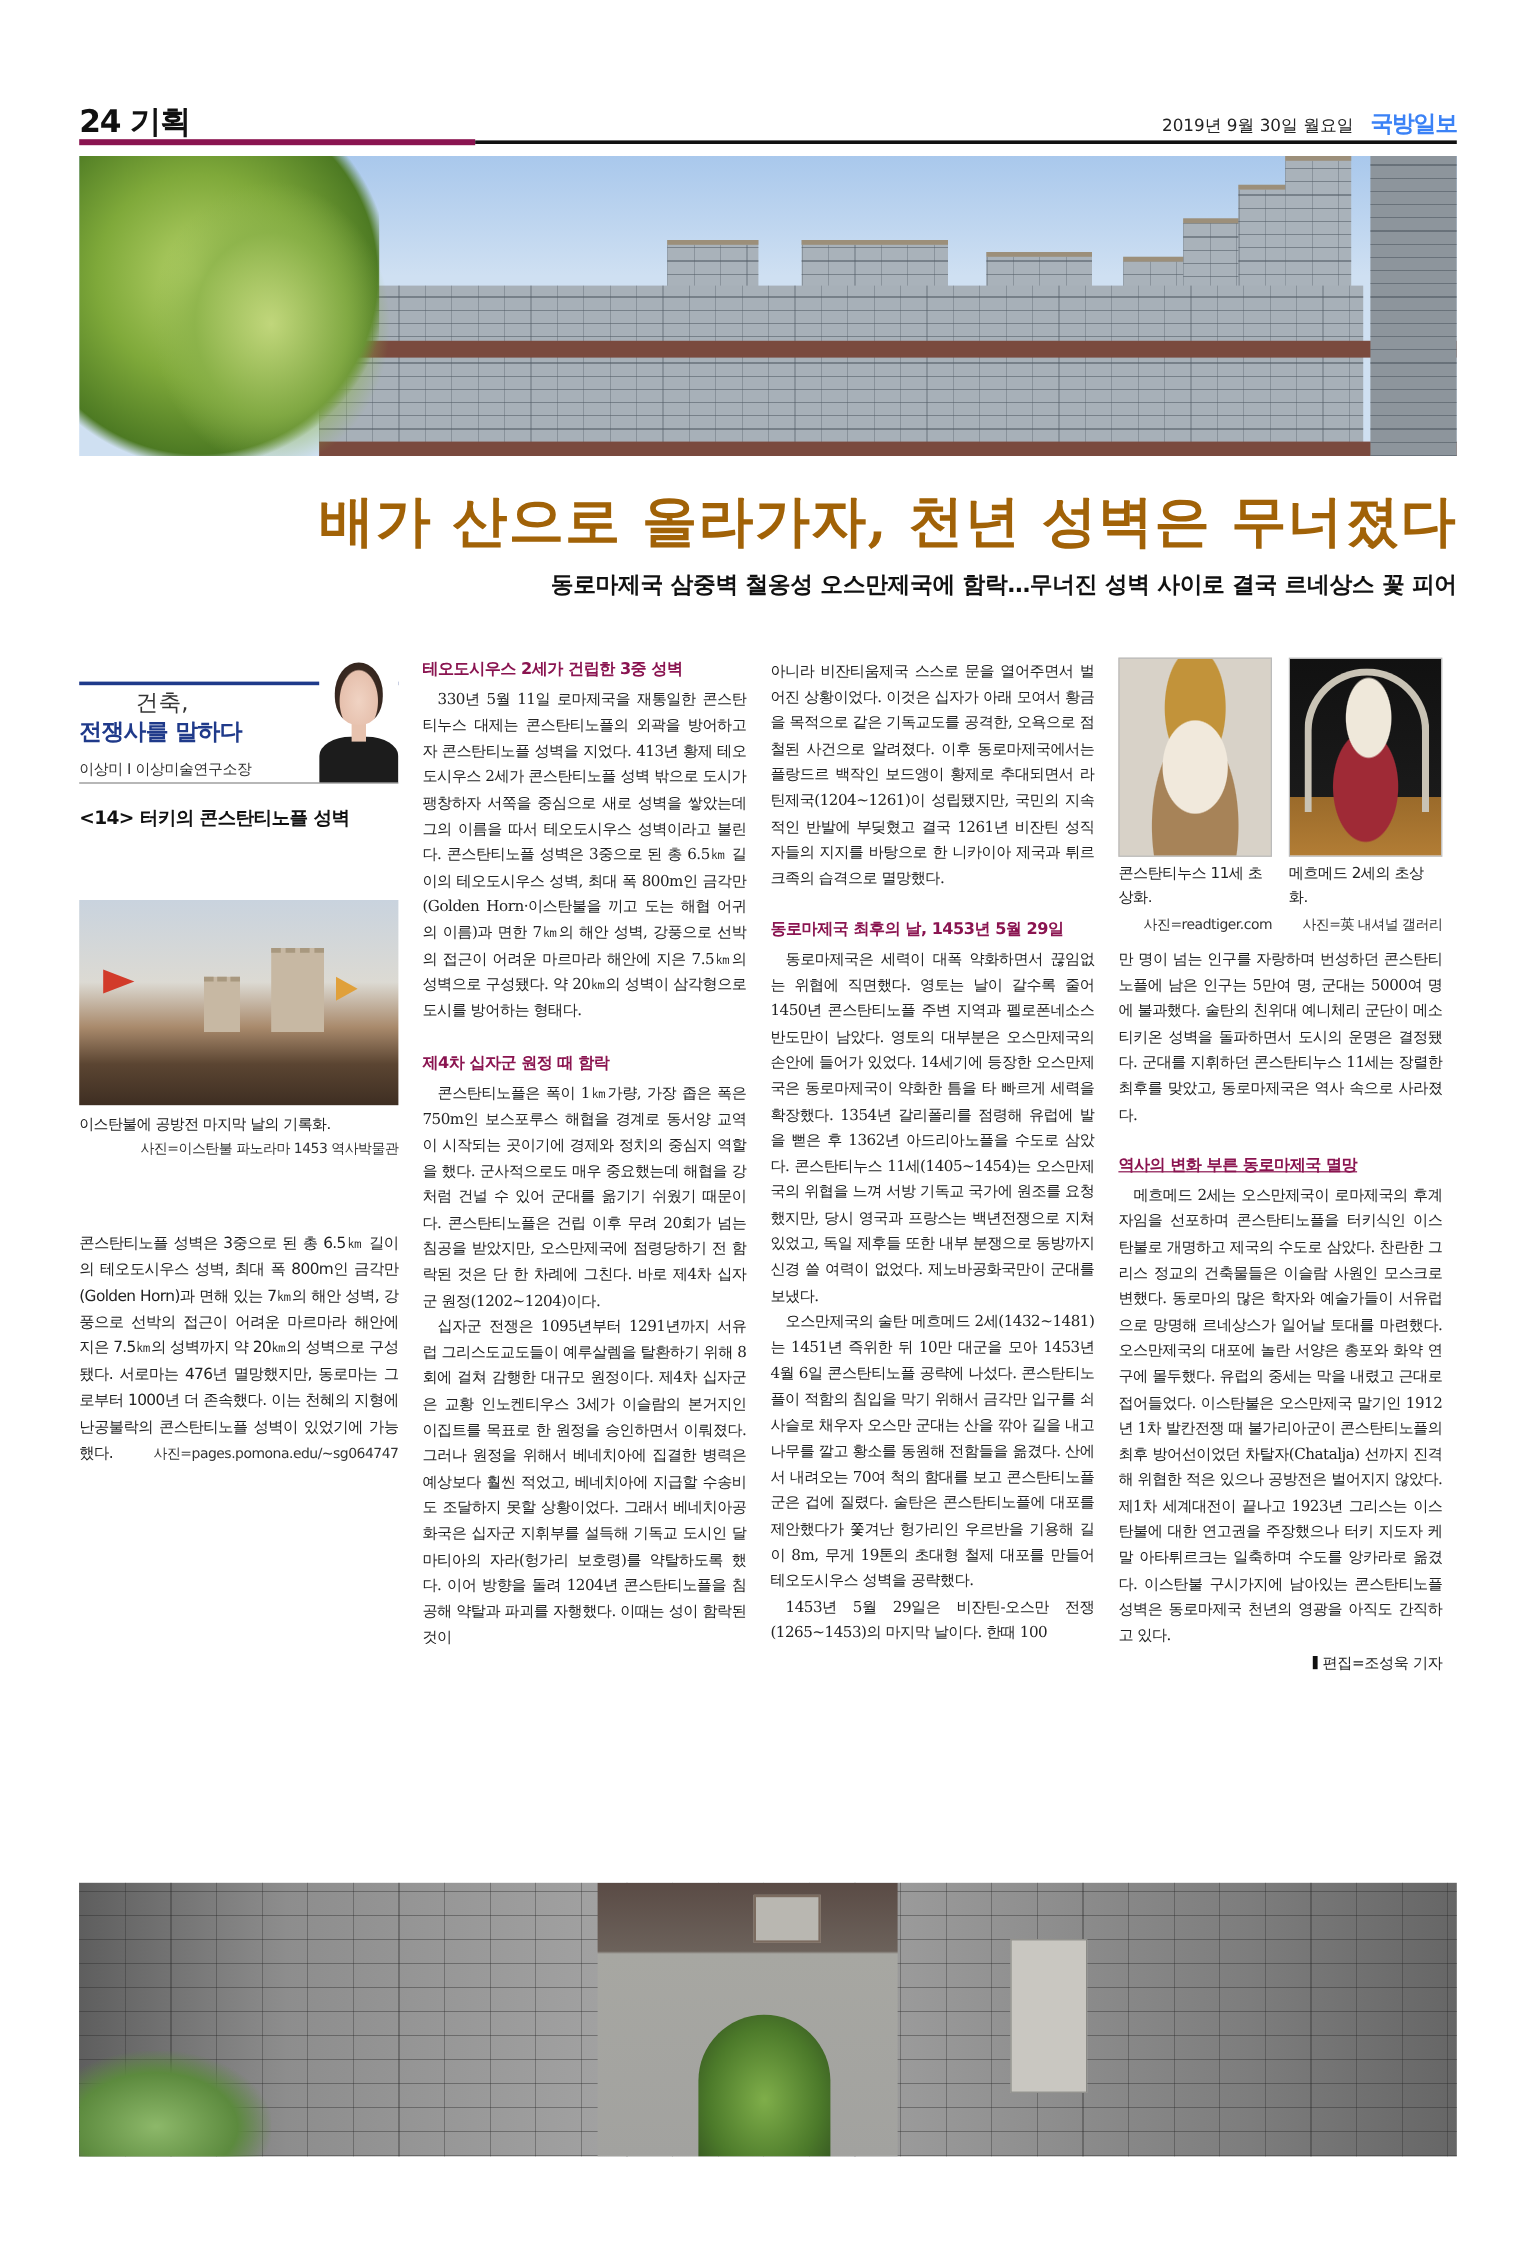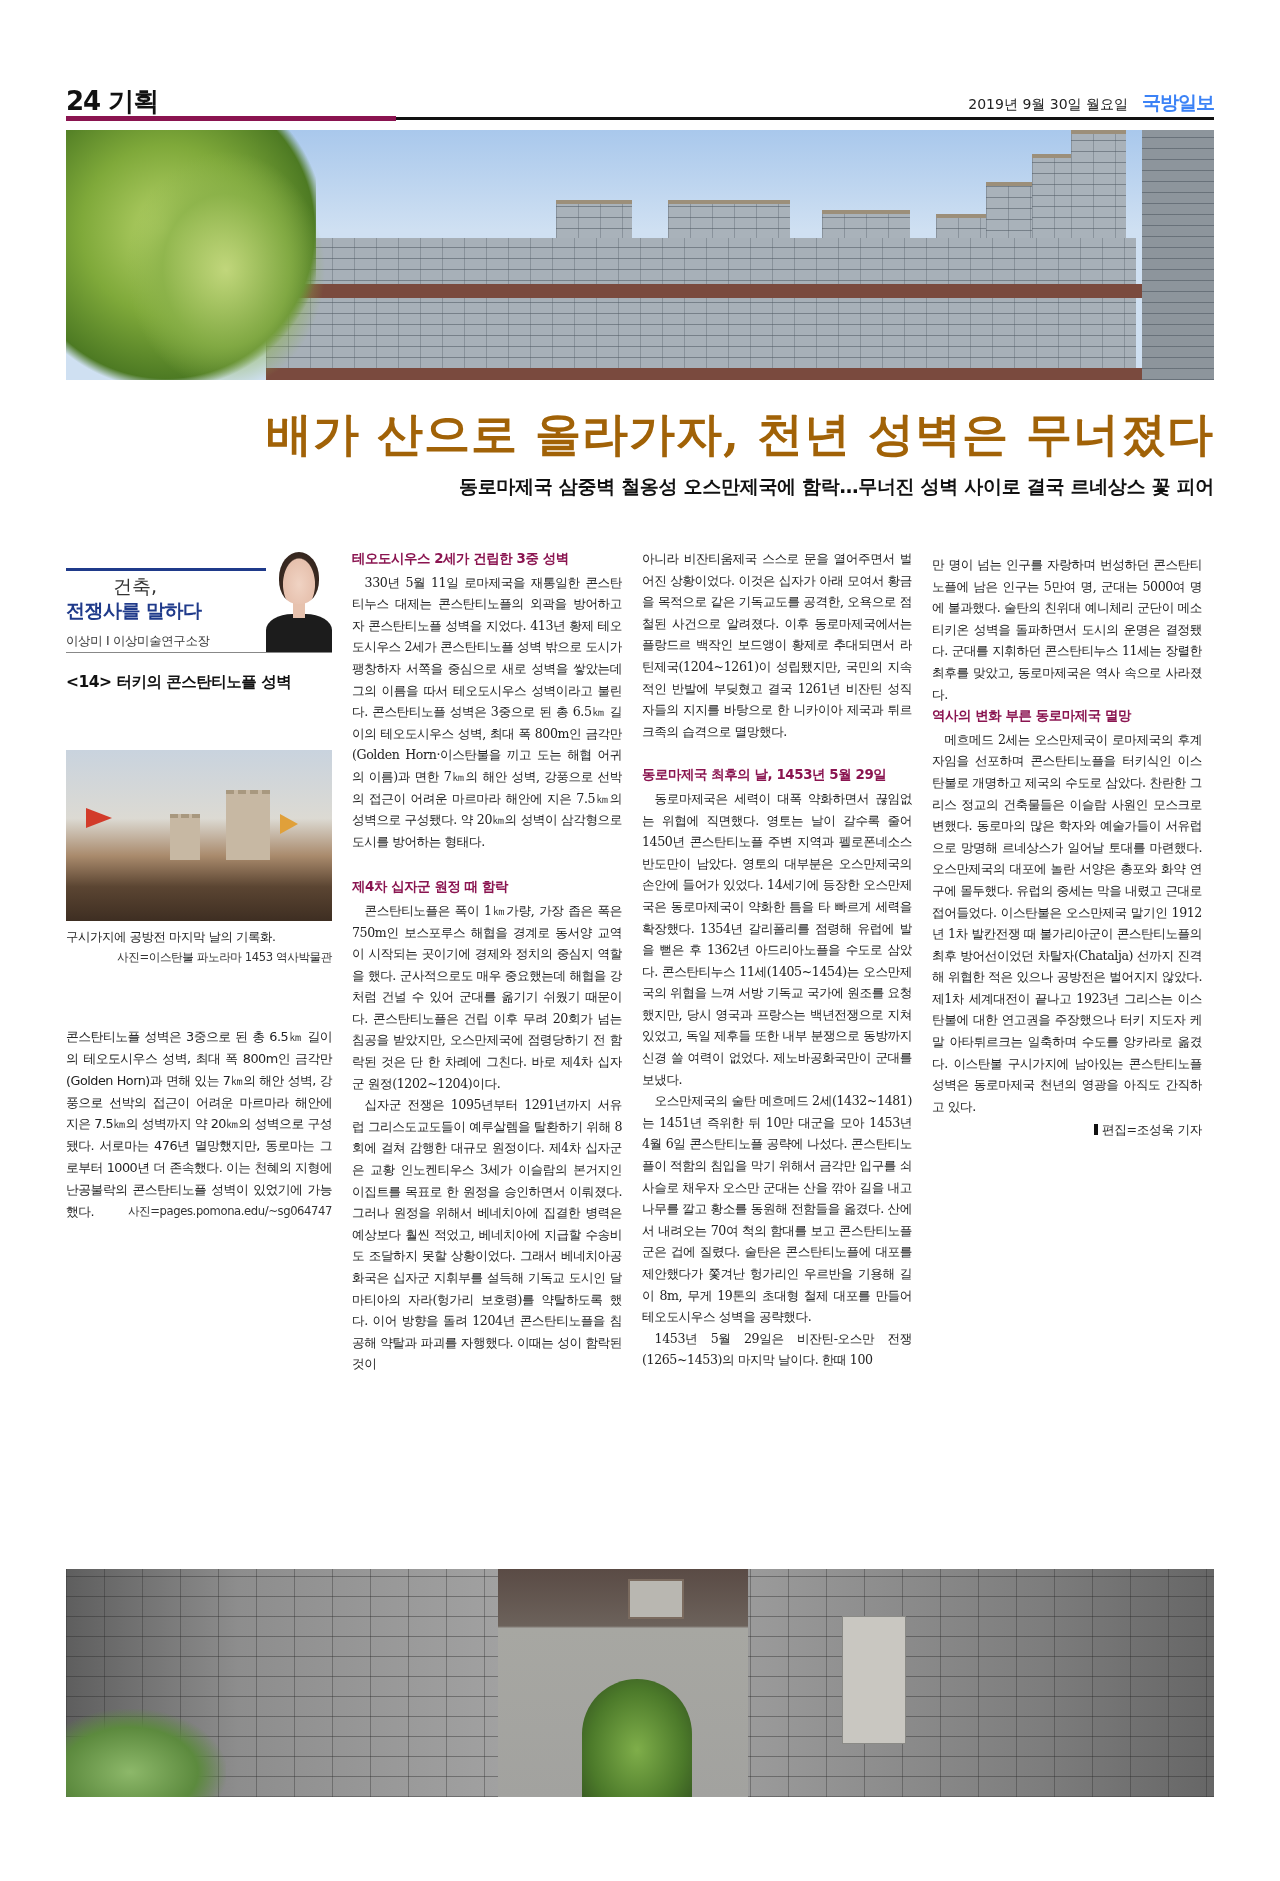--- a/index.html
+++ b/index.html
@@ -156,21 +156,21 @@
     </div>
   </div>
   <div class="subtitle">&lt;14&gt; 터키의 콘스탄티노플 성벽</div>
 
   <div class="battle-photo">
     <div class="battle-tower" style="left:160px; top:40px; width:44px; height:70px;"></div>
     <div class="battle-tower" style="left:104px; top:64px; width:30px; height:46px;"></div>
     <div class="battle-flag" style="left:20px; top:58px; border-left:26px solid #d23b2a;"></div>
     <div class="battle-flag" style="left:214px; top:64px; border-left:18px solid #e0a03a;"></div>
   </div>
-  <div class="caption" style="margin-top:6px;">구시가지에 공방전 마지막 날의 기록화.</div>
+  <div class="caption" style="margin-top:6px;">이스탄불에 공방전 마지막 날의 기록화.</div>
   <div class="credit">사진=이스탄불 파노라마 1453 역사박물관</div>
 
   <div class="box-text">
     <span>콘스탄티노플 성벽은 3중으로 된 총 6.5㎞ 길이의 테오도시우스 성벽, 최대 폭 800m인 금각만(Golden Horn)과 면해 있는 7㎞의 해안 성벽, 강풍으로 선박의 접근이 어려운 마르마라 해안에 지은 7.5㎞의 성벽까지 약 20㎞의 성벽으로 구성됐다. 서로마는 476년 멸망했지만, 동로마는 그로부터 1000년 더 존속했다. 이는 천혜의 지형에 난공불락의 콘스탄티노플 성벽이 있었기에 가능했다.</span>
     <span class="credit">사진=pages.pomona.edu/~sg064747</span>
   </div>
 </div>
 
 <div class="col col-2">
   <div class="sec-head">테오도시우스 2세가 건립한 3중 성벽</div>
@@ -182,22 +182,36 @@
 
 <div class="col col-3">
   <p class="serif" style="text-indent:0;">아니라 비잔티움제국 스스로 문을 열어주면서 벌어진 상황이었다. 이것은 십자가 아래 모여서 황금을 목적으로 같은 기독교도를 공격한, 오욕으로 점철된 사건으로 알려졌다. 이후 동로마제국에서는 플랑드르 백작인 보드앵이 황제로 추대되면서 라틴제국(1204~1261)이 성립됐지만, 국민의 지속적인 반발에 부딪혔고 결국 1261년 비잔틴 성직자들의 지지를 바탕으로 한 니카이아 제국과 튀르크족의 습격으로 멸망했다.</p>
   <div class="sec-head" style="margin-top:22px;">동로마제국 최후의 날, 1453년 5월 29일</div>
   <p class="serif">동로마제국은 세력이 대폭 약화하면서 끊임없는 위협에 직면했다. 영토는 날이 갈수록 줄어 1450년 콘스탄티노플 주변 지역과 펠로폰네소스 반도만이 남았다. 영토의 대부분은 오스만제국의 손안에 들어가 있었다. 14세기에 등장한 오스만제국은 동로마제국이 약화한 틈을 타 빠르게 세력을 확장했다. 1354년 갈리폴리를 점령해 유럽에 발을 뻗은 후 1362년 아드리아노플을 수도로 삼았다. 콘스탄티누스 11세(1405~1454)는 오스만제국의 위협을 느껴 서방 기독교 국가에 원조를 요청했지만, 당시 영국과 프랑스는 백년전쟁으로 지쳐 있었고, 독일 제후들 또한 내부 분쟁으로 동방까지 신경 쓸 여력이 없었다. 제노바공화국만이 군대를 보냈다.</p>
   <p class="serif">오스만제국의 술탄 메흐메드 2세(1432~1481)는 1451년 즉위한 뒤 10만 대군을 모아 1453년 4월 6일 콘스탄티노플 공략에 나섰다. 콘스탄티노플이 적함의 침입을 막기 위해서 금각만 입구를 쇠사슬로 채우자 오스만 군대는 산을 깎아 길을 내고 나무를 깔고 황소를 동원해 전함들을 옮겼다. 산에서 내려오는 70여 척의 함대를 보고 콘스탄티노플 군은 겁에 질렸다. 술탄은 콘스탄티노플에 대포를 제안했다가 쫓겨난 헝가리인 우르반을 기용해 길이 8m, 무게 19톤의 초대형 철제 대포를 만들어 테오도시우스 성벽을 공략했다.</p>
   <p class="serif">1453년 5월 29일은 비잔틴-오스만 전쟁(1265~1453)의 마지막 날이다. 한때 100</p>
 </div>
 
 <div class="col col-4">
+  <div class="portraits">
+    <div class="portrait">
+      <div class="portrait-img1"></div>
+      <div class="caption">콘스탄티누스 11세 초상화.</div>
+      <div class="credit">사진=readtiger.com</div>
+    </div>
+    <div class="portrait">
+      <div class="portrait-img2">
+        <div class="arch"></div>
+      </div>
+      <div class="caption">메흐메드 2세의 초상화.</div>
+      <div class="credit">사진=英 내셔널 갤러리</div>
+    </div>
+  </div>
   <p class="serif" style="text-indent:0; margin-top:6px;">만 명이 넘는 인구를 자랑하며 번성하던 콘스탄티노플에 남은 인구는 5만여 명, 군대는 5000여 명에 불과했다. 술탄의 친위대 예니체리 군단이 메소티키온 성벽을 돌파하면서 도시의 운명은 결정됐다. 군대를 지휘하던 콘스탄티누스 11세는 장렬한 최후를 맞았고, 동로마제국은 역사 속으로 사라졌다.</p>
-  <div class="sec-head" style="">역사의 변화 부른 동로마제국 멸망</div>
+  <div class="sec-head" style="margin-top:22px;text-decoration:underline;">역사의 변화 부른 동로마제국 멸망</div>
   <p class="serif">메흐메드 2세는 오스만제국이 로마제국의 후계자임을 선포하며 콘스탄티노플을 터키식인 이스탄불로 개명하고 제국의 수도로 삼았다. 찬란한 그리스 정교의 건축물들은 이슬람 사원인 모스크로 변했다. 동로마의 많은 학자와 예술가들이 서유럽으로 망명해 르네상스가 일어날 토대를 마련했다. 오스만제국의 대포에 놀란 서양은 총포와 화약 연구에 몰두했다. 유럽의 중세는 막을 내렸고 근대로 접어들었다. 이스탄불은 오스만제국 말기인 1912년 1차 발칸전쟁 때 불가리아군이 콘스탄티노플의 최후 방어선이었던 차탈자(Chatalja) 선까지 진격해 위협한 적은 있으나 공방전은 벌어지지 않았다. 제1차 세계대전이 끝나고 1923년 그리스는 이스탄불에 대한 연고권을 주장했으나 터키 지도자 케말 아타튀르크는 일축하며 수도를 앙카라로 옮겼다. 이스탄불 구시가지에 남아있는 콘스탄티노플 성벽은 동로마제국 천년의 영광을 아직도 간직하고 있다.</p>
   <div class="endnote">
     <span class="endnote-mark"></span><span>편집=조성욱 기자</span>
   </div>
 </div>
 
 <div class="gate-photo">
   <div class="gate-portal"></div>
   <div class="gate-plaque"></div>
   <div class="gate-arch"></div>

